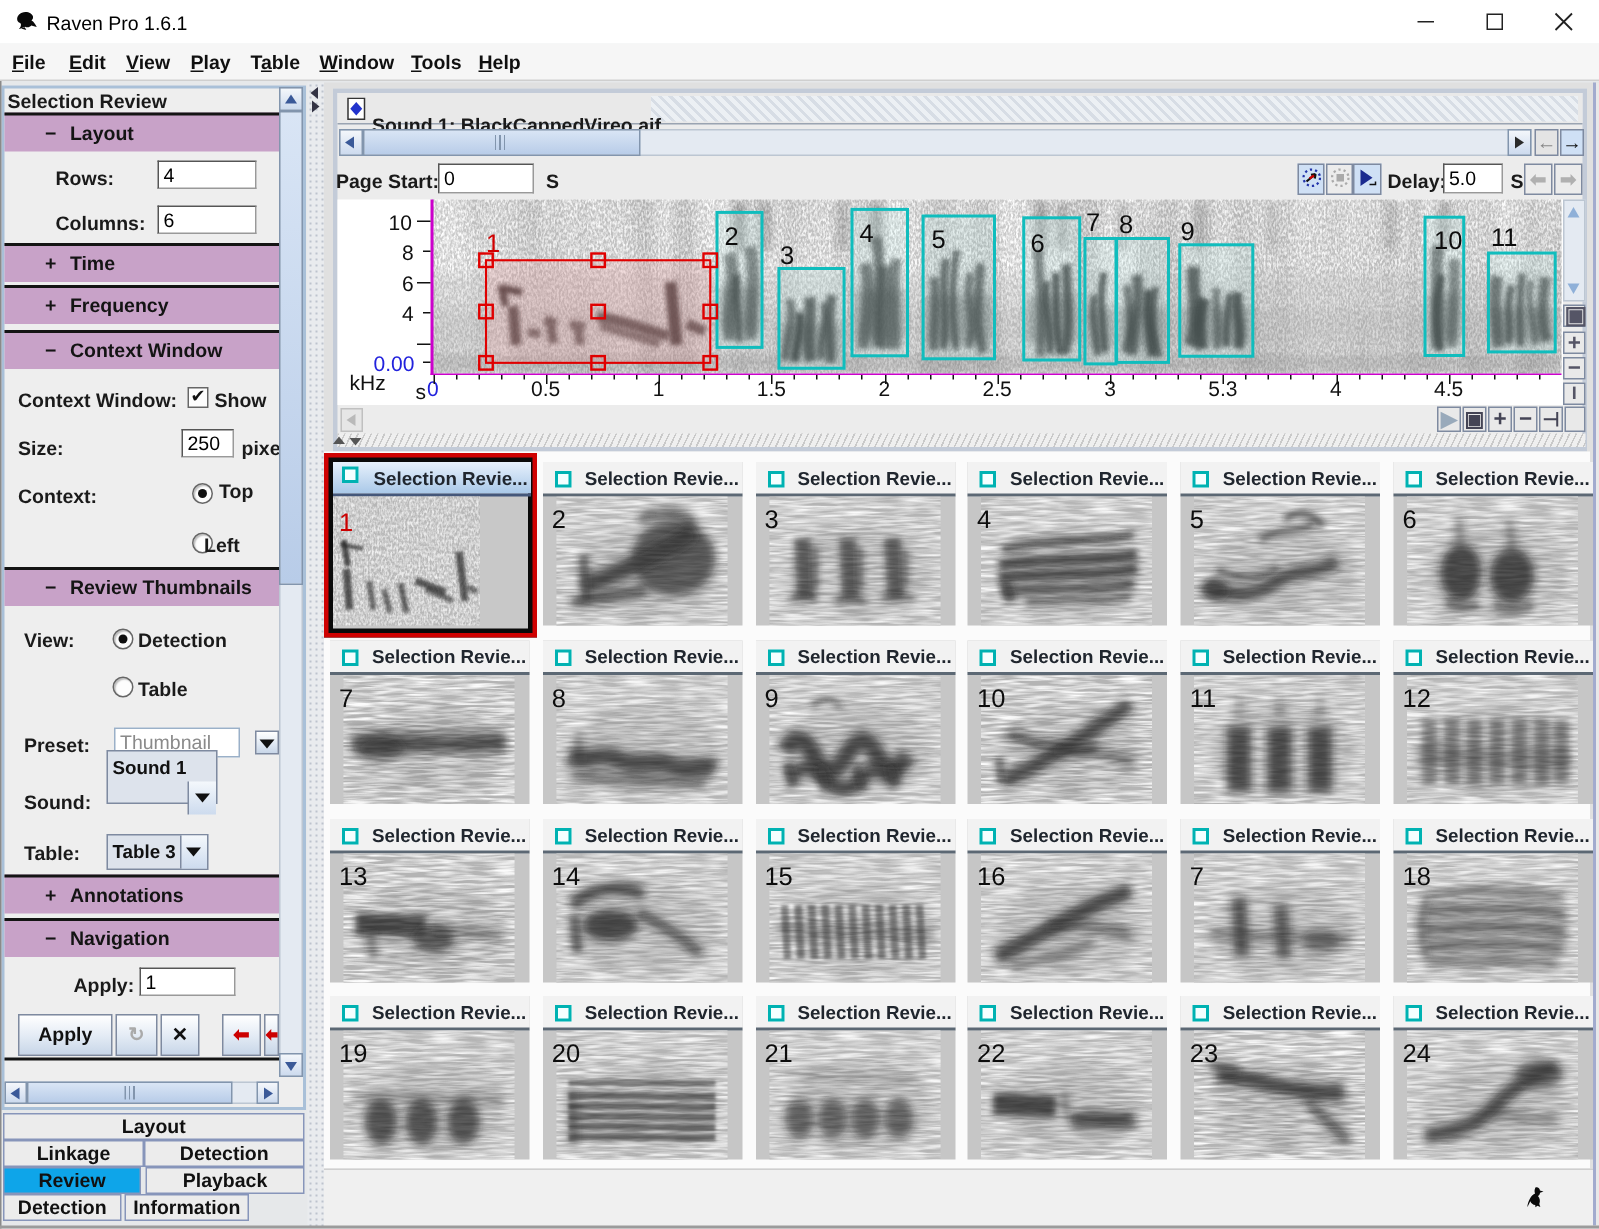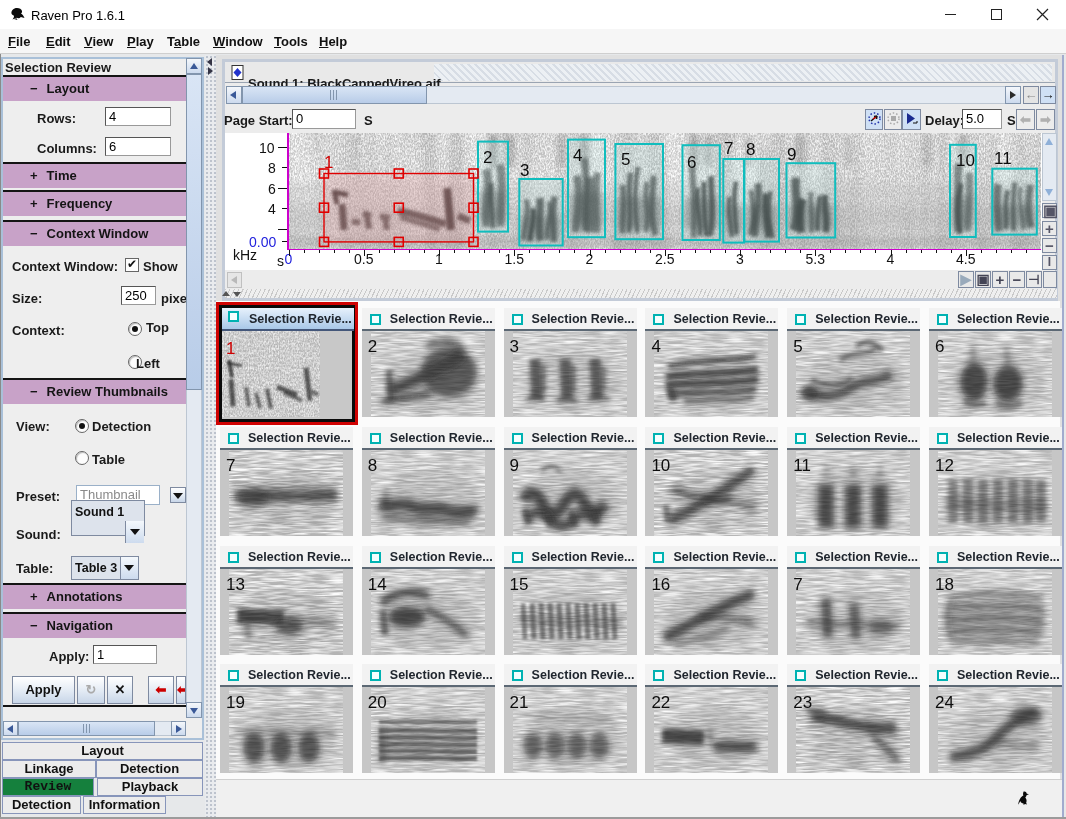--- a/index.html
+++ b/index.html
@@ -27,21 +27,21 @@
   border-radius:50%; background:#111; }
 .combo { position:absolute; height:23px; background:#dde3ec; border:1px solid #7e8aa0;
   font-weight:bold; font-size:12.5px; color:#111; padding:4px 2px 3px 3px; }
 .mbtn { position:absolute; background:linear-gradient(#ffffff,#e2eaf4 55%,#c8d6e8);
   border:1px solid #7e8aa0; font-weight:bold; font-size:13px; color:#111; text-align:center; }
 .sbtrack { position:absolute; background:#e4eaf2; border:1px solid #bcc6d2; }
 .sbthumb { position:absolute; background:linear-gradient(#d9e5f5,#b8cce8); border:1px solid #8295ad; }
 .sbbtn { position:absolute; background:linear-gradient(#f4f7fb,#ccdaee); border:1px solid #8295ad; }
 .tab { position:absolute; height:18px; background:#ececec; border:1px solid #8795ba;
   font-weight:bold; font-size:13px; color:#111; text-align:center; line-height:16px; }
-.tab.sel { background:#15803d;font-family:Liberation Mono, monospace; }
+.tab.sel { background:#0ea5e9; }
 .tri { position:absolute; width:0; height:0; }
 .chead { position:absolute; height:23px; background:#f2f2f2; border-bottom:2px solid #5c6874; }
 .cbx { position:absolute; left:8px; top:6px; width:11px; height:11px;
   border:2px solid #00b2b2; background:#f4ffff; }
 .ctxt { position:absolute; left:28px; top:4px; font-weight:bold; font-size:12.5px; color:#20262e; }
 .cnum { position:absolute; font-size:17px; color:#0d0d0d; z-index:5; }
 </style>
 </head>
 <body>
 <svg width="0" height="0" style="position:absolute">

